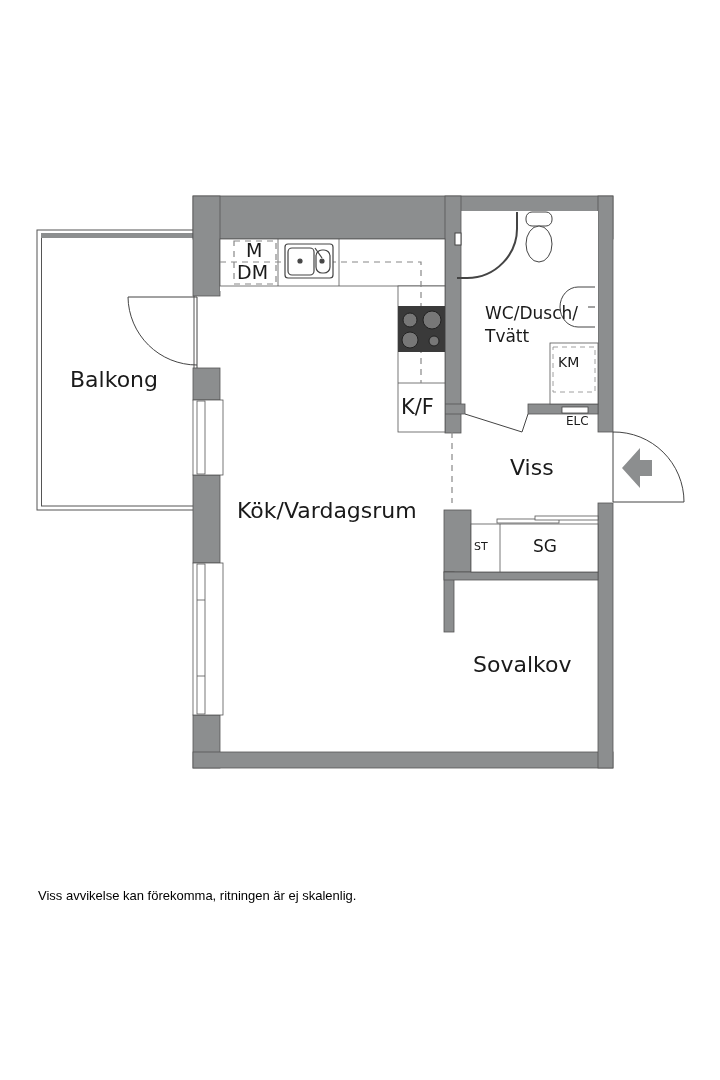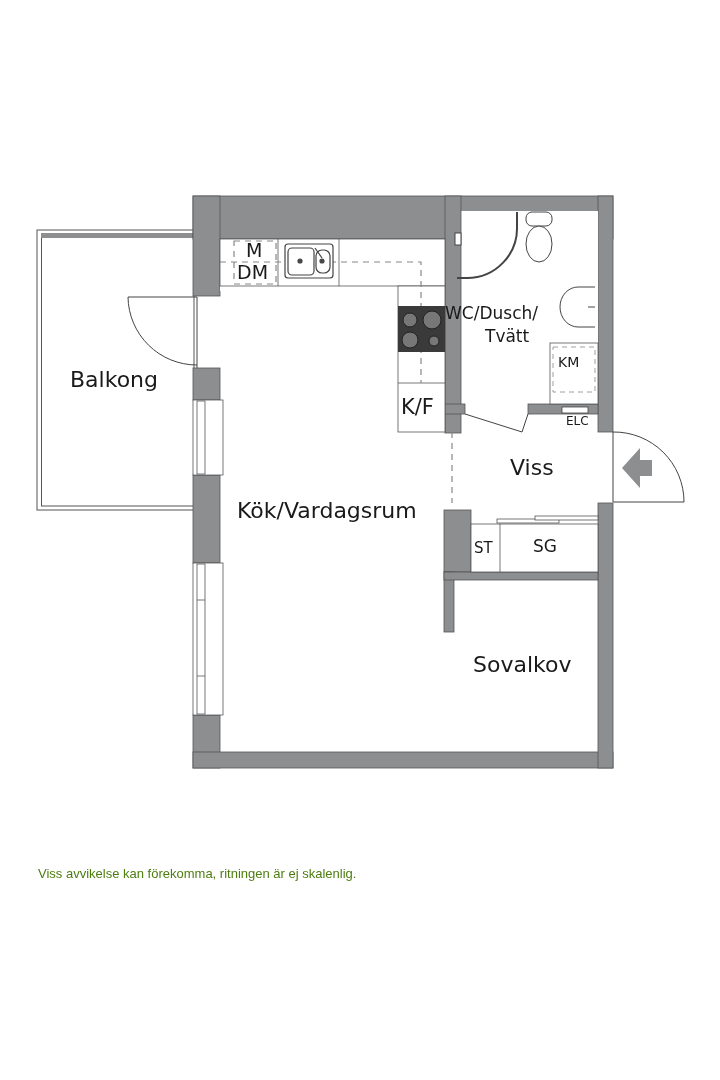--- a/index.html
+++ b/index.html
@@ -1,19 +1,19 @@
 <!DOCTYPE html>
 <html><head>
   <meta charset="utf-8">
   <style>
     html, body { margin:0; padding:0; background:#ffffff; }
     body { width:720px; height:1080px; position:relative; overflow:hidden; font-family:"DejaVu Sans", sans-serif; }
     svg.plan { position:absolute; left:0; top:0; }
     .lbl { position:absolute; color:#1a1a1a; font-family:"DejaVu Sans", sans-serif; white-space:nowrap; line-height:1; }
-    .note { position:absolute; left:38px; top:866px; font-size:13px; color:#4d7c0f; font-family:"Liberation Sans", sans-serif; }
+    .note { position:absolute; left:38px; top:888px; font-size:13px; color:#000000; font-family:"Liberation Sans", sans-serif; }
   </style>
 </head>
 <body>
 
 <svg class="plan" width="720" height="1080" viewBox="0 0 720 1080" xmlns="http://www.w3.org/2000/svg">
 
   <g>
     <rect x="37" y="230" width="157" height="280" fill="#fff" stroke="#555" stroke-width="1"></rect>
     <rect x="41" y="233" width="153" height="5" fill="#8c8e8f"></rect>
     <rect x="41" y="238" width="1" height="268" fill="#555"></rect>
@@ -138,26 +138,26 @@
   <g fill="#fff" stroke="#555" stroke-width="0.8">
     <rect x="471" y="524" width="127" height="48"></rect>
     <line x1="500" y1="524" x2="500" y2="572"></line>
     <rect x="497" y="519" width="62" height="4"></rect>
     <rect x="535" y="516" width="63" height="4"></rect>
   </g>
 </svg>
 
 <div class="lbl" style="left:70px;top:369px;font-size:22px;">Balkong</div>
 <div class="lbl" style="left:237px;top:500px;font-size:22px;">Kök/Vardagsrum</div>
-<div class="lbl" style="left:445px;top:305px;font-size:17px;">WC/Dusch/</div>
+<div class="lbl" style="left:485px;top:305px;font-size:17px;">WC/Dusch/</div>
 <div class="lbl" style="left:485px;top:328px;font-size:17px;">Tvätt</div>
 <div class="lbl" style="left:510px;top:457px;font-size:22px;">Viss</div>
 <div class="lbl" style="left:473px;top:654px;font-size:22px;">Sovalkov</div>
 
 <div class="lbl" style="left:246px;top:241px;font-size:19px;">M</div>
 <div class="lbl" style="left:237px;top:263px;font-size:19px;">DM</div>
 <div class="lbl" style="left:401px;top:397px;font-size:21px;">K/F</div>
 <div class="lbl" style="left:558px;top:355px;font-size:14px;">KM</div>
 <div class="lbl" style="left:566px;top:415px;font-size:12px;">ELC</div>
-<div class="lbl" style="left:474px;top:541px;font-size:15px;">ST</div>
+<div class="lbl" style="left:474px;top:541px;font-size:11px;">ST</div>
 <div class="lbl" style="left:533px;top:538px;font-size:17px;">SG</div>
 
 <div class="note">Viss avvikelse kan förekomma, ritningen är ej skalenlig.</div>
 
 </body></html>

